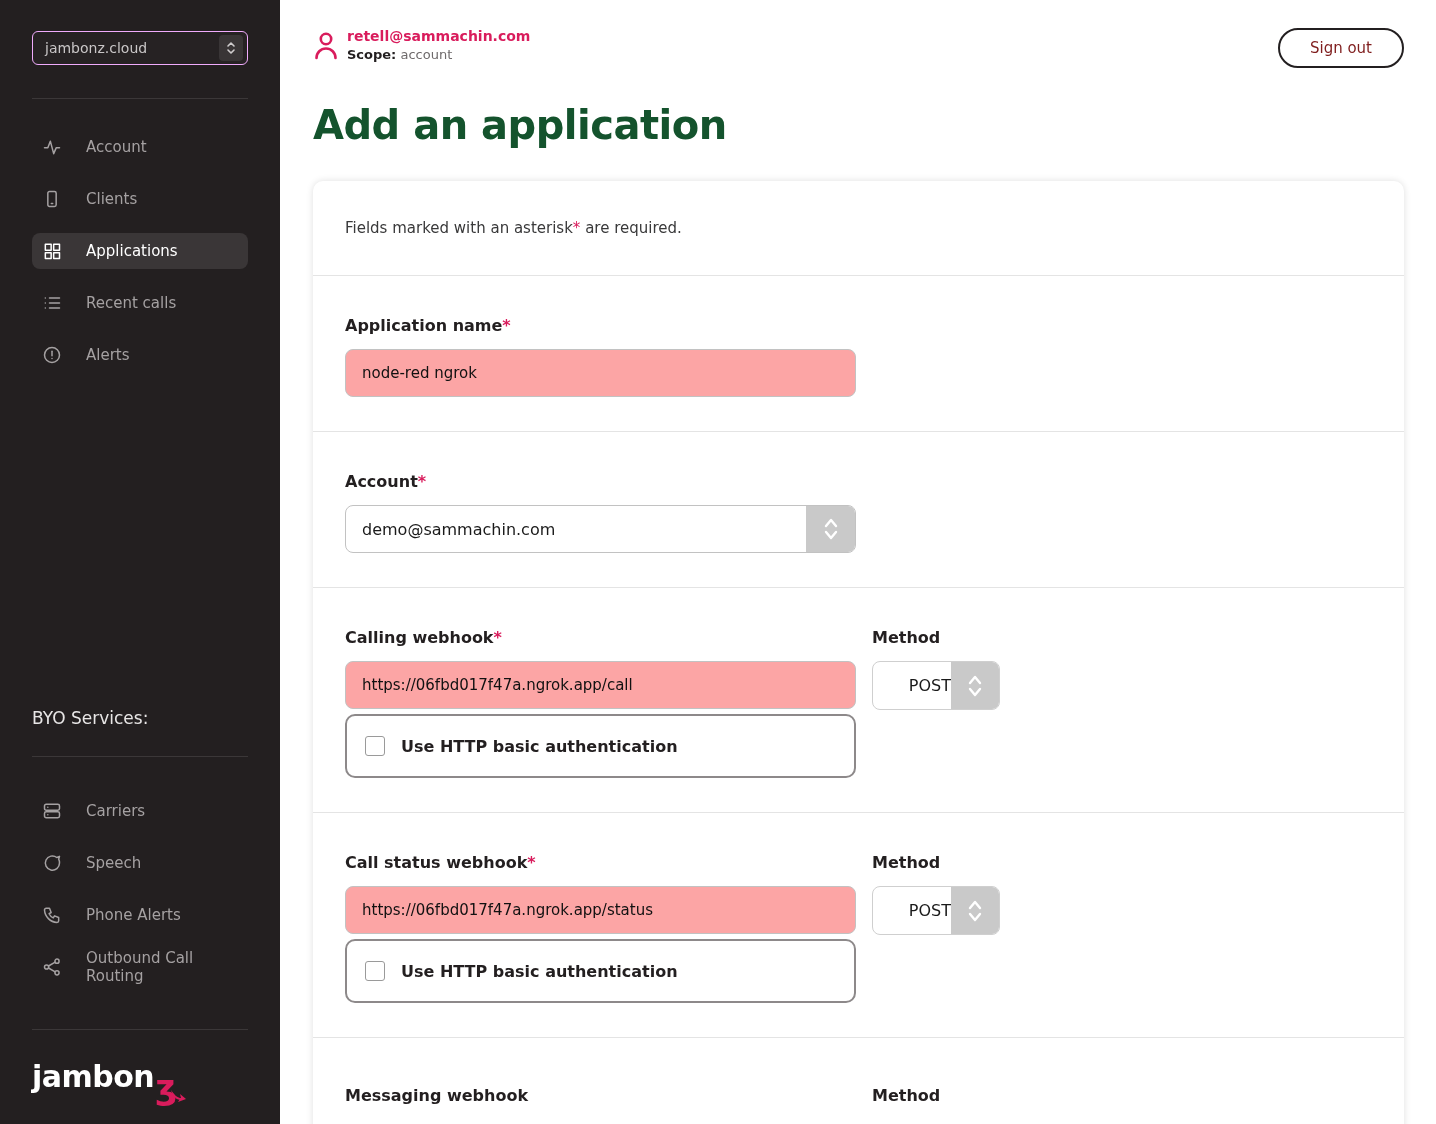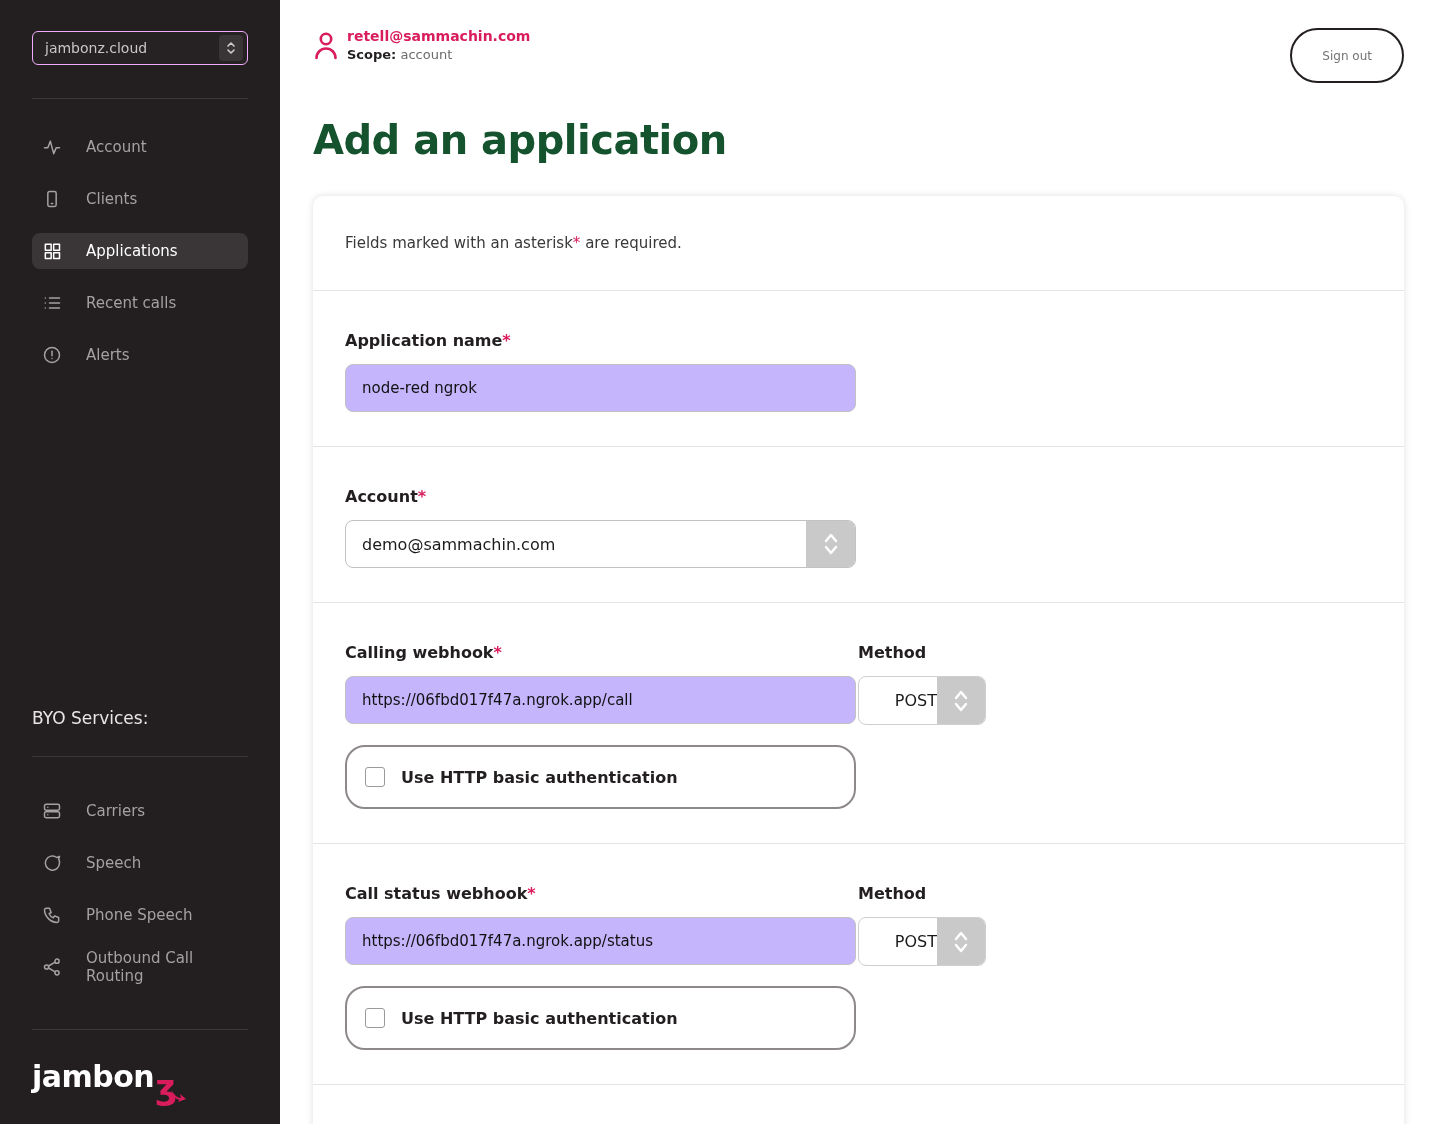--- a/index.html
+++ b/index.html
@@ -34,51 +34,51 @@
   .logo-arrow { position:relative; top:26px; left:-6px; }
 
   
   .main { flex:1; padding:0 32px 0 33px; position:relative; }
   .top-row { margin-top:28px; display:flex; justify-content:space-between; align-items:flex-start; }
   .user-chip { display:flex; align-items:flex-start; }
   .user-chip .avatar { margin:3px 8px 0 0; }
   .user-email { color:#d91c5c; font-size:14px; font-weight:bold; line-height:1.2; }
   .user-scope { font-size:13px; margin-top:2px; color:#6e6a6b; }
   .user-scope b { color:#231f20; }
-  .signout-btn { height:55px; padding:0 30px; border:2px solid #231f20; border-radius:999px;
-    background:#ffffff; font-size:12px; color:#737373; cursor:pointer;
+  .signout-btn { height:40px; padding:0 30px; border:2px solid #231f20; border-radius:999px;
+    background:#ffffff; font-size:15px; color:#7f1d1d; cursor:pointer;
     font-family:"DejaVu Sans","Liberation Sans",sans-serif; }
   .page-title { margin-top:34px; font-size:40px; font-weight:800; color:#14532d; letter-spacing:-0.5px; }
 
   .card { margin-top:33px; background:#ffffff; border-radius:10px;
     box-shadow:0 0 7px rgba(0,0,0,0.13); overflow:hidden; }
   .card-section { padding:0 32px; }
   .card-section + .card-section { border-top:1px solid #e4e4e4; }
   .s-note { padding:38px 32px; font-size:15px; color:#39393a; }
   .asterisk { color:#d91c5c; }
   .s-field { padding:40px 32px 34px 32px; }
   .f-label { font-size:16px; font-weight:600; color:#231f20; margin-bottom:14px; }
   .text-input { width:511px; height:48px; border:1px solid #c2c2c2; border-radius:8px;
-    padding:0 16px; font-size:15px; color:#111111; outline:none; background:#c4b5fd;
+    padding:0 16px; font-size:15px; color:#111111; outline:none; background:#fca5a5;
     font-family:"DejaVu Sans","Liberation Sans",sans-serif; }
   .select-wide { width:511px; height:48px; border:1px solid #c2c2c2; border-radius:8px;
     display:flex; align-items:center; justify-content:space-between; cursor:pointer;
     background:#ffffff; overflow:hidden; }
   .select-wide .sel-text { padding-left:16px; font-size:16px; color:#1a1a1a; }
   .sel-grip { width:49px; height:100%; background:#c9c9c9; display:flex;
     align-items:center; justify-content:center; }
-  .two-col { display:flex; gap:2px; }
+  .two-col { display:flex; gap:16px; }
   .col-left { width:511px; }
   .col-right { width:128px; }
   .method-select { width:128px; height:49px; border:1px solid #cfcfcf; border-radius:8px;
     display:flex; align-items:center; overflow:hidden; cursor:pointer; background:#ffffff; }
   .method-select .sel-text { flex:1; text-align:right; font-size:16px; color:#1a1a1a; }
   .method-select .sel-grip { width:48px; }
-  .auth-box { margin-top:20px; width:511px; height:64px; border:2px solid #8d898a;
-    border-radius:20px; display:flex; align-items:center; padding-left:18px; cursor:pointer; }
+  .auth-box { margin-top:4px; width:511px; height:64px; border:2px solid #8d898a;
+    border-radius:10px; display:flex; align-items:center; padding-left:18px; cursor:pointer; }
   .auth-box .cbox { width:20px; height:20px; border:1.5px solid #9a9a9a; border-radius:3px;
     background:#ffffff; margin-right:16px; }
   .auth-label { font-size:16px; font-weight:600; color:#231f20; }
   .s-last { padding:48px 32px 60px 32px; }
 </style>
 </head>
 <body>
 
 <div class="app">
 
@@ -174,21 +174,21 @@
             </svg>
         </span>
         <span>Speech</span>
       </div>
       <div class="nav-item">
         <span class="nicon">
           <svg viewBox="0 0 24 24">
               <path d="M5 4h4l2 5-2.5 1.5a11 11 0 0 0 5 5L15 13l5 2v4a2 2 0 0 1-2 2A16 16 0 0 1 3 6a2 2 0 0 1 2-2"></path>
             </svg>
         </span>
-        <span>Phone Speech</span>
+        <span>Phone Alerts</span>
       </div>
       <div class="nav-item">
         <span class="nicon">
           <svg viewBox="0 0 24 24">
               <circle cx="5.5" cy="12" r="2.5"></circle>
               <circle cx="18" cy="5" r="2.5"></circle>
               <circle cx="18" cy="19" r="2.5"></circle>
               <line x1="7.8" y1="10.8" x2="15.8" y2="6.2"></line>
               <line x1="7.8" y1="13.2" x2="15.8" y2="17.8"></line>
             </svg>

